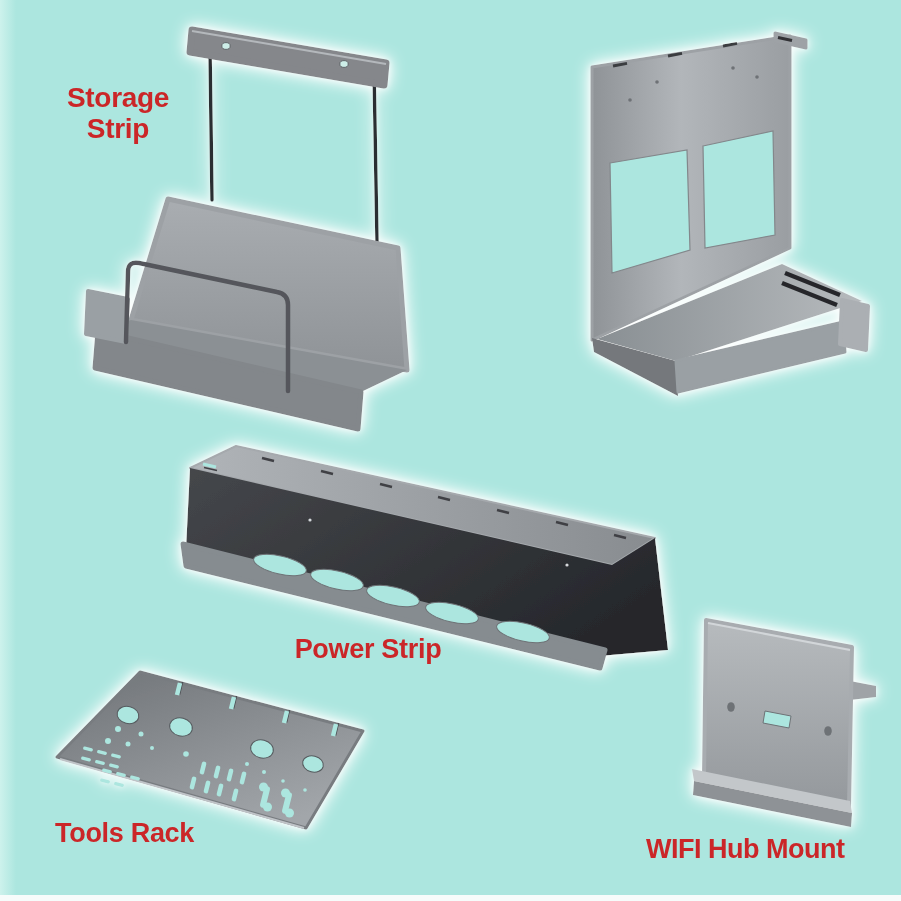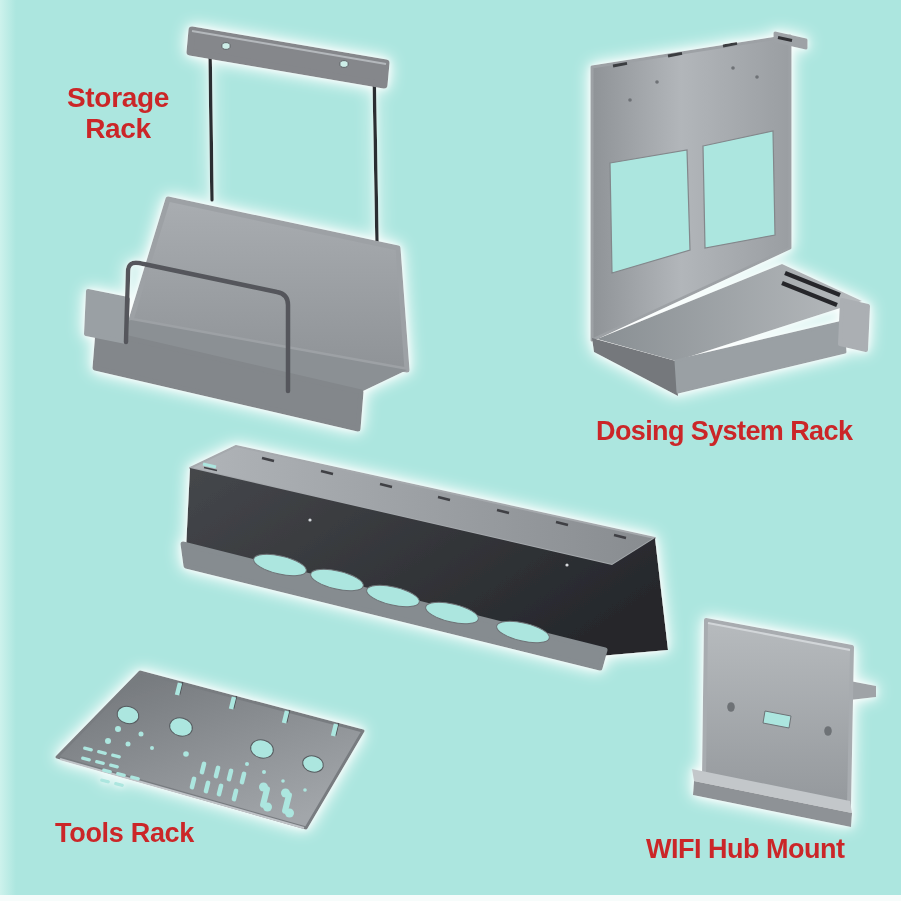--- a/index.html
+++ b/index.html
@@ -188,28 +188,26 @@
       <ellipse cx="731" cy="707" rx="3.8" ry="4.8" fill="#6e7276"></ellipse>
       <ellipse cx="828" cy="731" rx="3.8" ry="4.8" fill="#6e7276"></ellipse>
       <polygon points="765,711 791,716 789,728 763,723" fill="#ace6df" stroke="#6e7276" stroke-width="1"></polygon>
       <polygon points="692,769 850,801 852,813 694,781" fill="#c3c7ca"></polygon>
       <polygon points="694,781 852,813 851,827 693,795" fill="#8e9296"></polygon>
     </g>
   </svg>
 
   <div class="product-label lbl-storage center">
     <span>Storage</span>
-    <span>Rack</span>
-  </div>
-
-  <div class="product-label lbl-dosing">
-    <span>Dosing System Rack</span>
-  </div>
+    <span>Strip</span>
+  </div>
+
 
   <div class="product-label lbl-power center">
+    <span>Power Strip</span>
   </div>
 
   <div class="product-label lbl-wifi">
     <span>WIFI Hub Mount</span>
   </div>
 
   <div class="product-label lbl-tools">
     <span>Tools Rack</span>
   </div>
 

